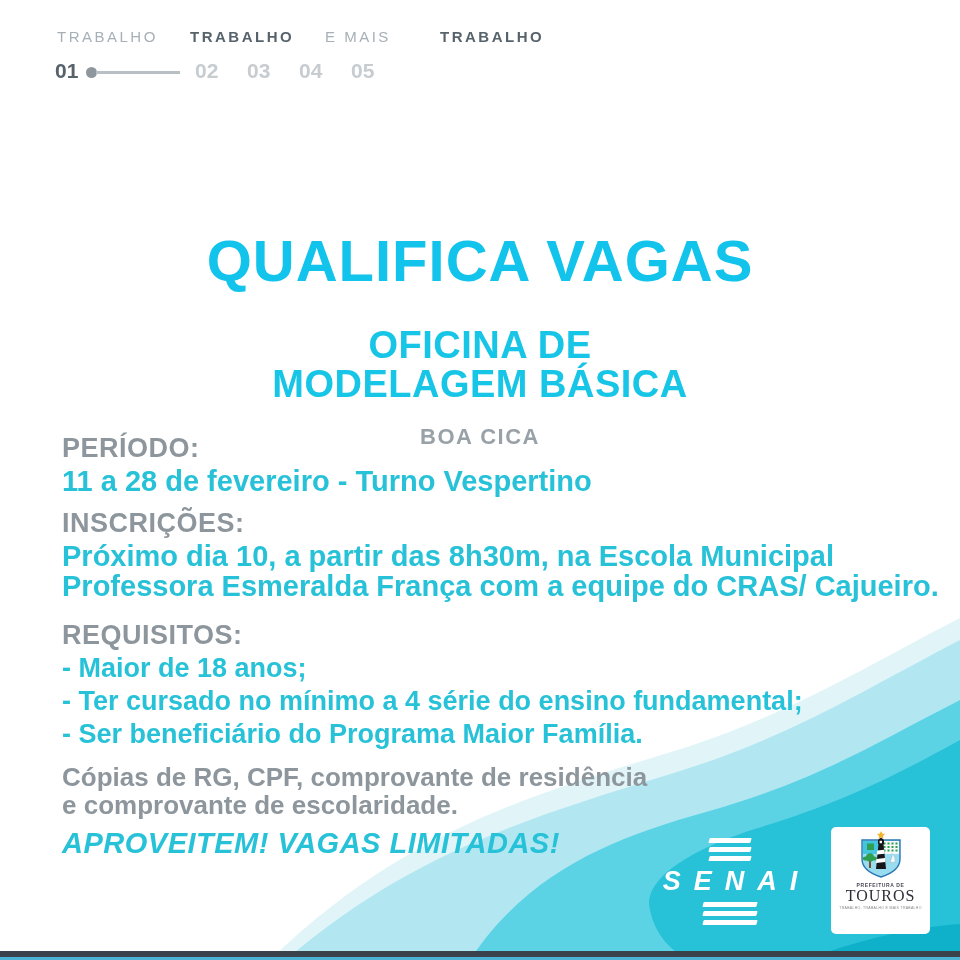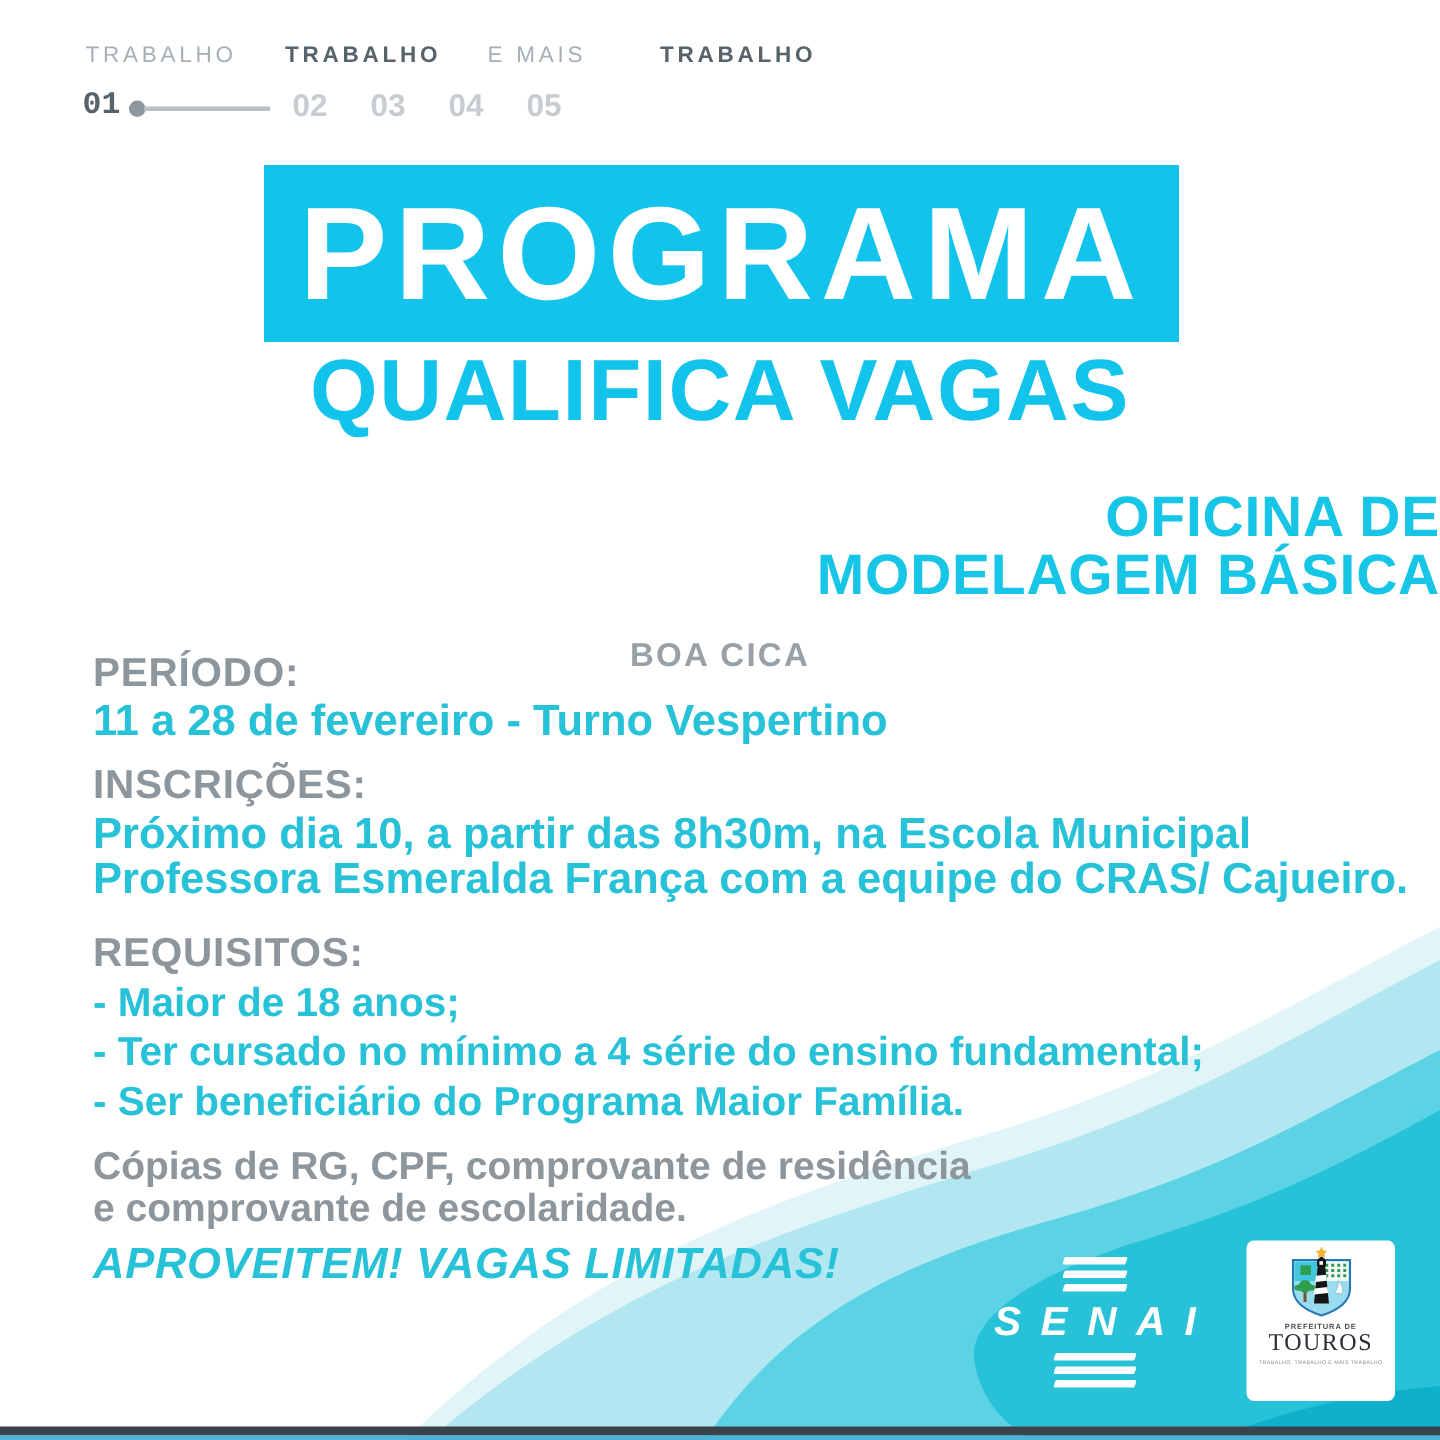--- a/index.html
+++ b/index.html
@@ -6,35 +6,35 @@
   .page{
     position:relative;width:960px;height:960px;overflow:hidden;background:#fff;
     font-family:"Liberation Sans",sans-serif;-webkit-font-smoothing:antialiased;
   }
   
   .waves{position:absolute;inset:0;z-index:0;}
   
   .nav-item{position:absolute;top:28px;font-size:15px;letter-spacing:2.5px;white-space:nowrap;}
   .nav-light{color:var(--nav-light,#a6b0b6);font-weight:400;}
   .nav-dark{color:var(--nav-dark,#57636b);font-weight:700;}
-  .pager-current{position:absolute;left:55px;top:59px;font-size:21px;font-weight:700;color:var(--nav-dark,#57636b);font-family:Liberation Mono, monospace;}
+  .pager-current{position:absolute;left:55px;top:59px;font-size:21px;font-weight:700;color:var(--nav-dark,#57636b);}
   .pager-dot{position:absolute;left:86px;top:67px;width:11px;height:11px;border-radius:50%;background:#8e979d;}
   .pager-line{position:absolute;left:96px;top:71px;width:84px;height:3px;background:#b9c0c4;}
   .pager-num{position:absolute;top:59px;font-size:21px;font-weight:700;color:var(--pager-light,#c6ccd0);}
   
   .banner{
     position:absolute;left:176px;top:110px;width:610px;height:118px;z-index:1;
     background:var(--accent,#12c3ec);display:flex;align-items:center;justify-content:center;
   }
   .banner-text{color:#fff;font-size:88px;font-weight:700;letter-spacing:5px;line-height:1;}
   .hero-title{
     position:absolute;left:0;top:231px;width:960px;z-index:1;text-align:center;
     color:var(--accent,#12c3ec);font-size:58px;font-weight:700;letter-spacing:1px;line-height:1.05;white-space:nowrap;
   }
-  .workshop{position:absolute;left:0;top:326px;width:960px;z-index:1;text-align:right;line-height:39px;
+  .workshop{position:absolute;left:0;top:326px;width:960px;z-index:1;text-align:center;line-height:39px;
     color:var(--heading-cyan,#17c5e7);font-size:38px;font-weight:700;letter-spacing:0.5px;}
   .venue{position:absolute;left:0;top:424px;width:960px;z-index:1;text-align:center;
     color:#98a1a7;font-size:22px;font-weight:700;letter-spacing:1.5px;}
   
   .info{position:absolute;left:62px;top:433px;width:895px;z-index:1;}
   .label{color:var(--label-gray,#8d969c);font-size:27px;font-weight:700;letter-spacing:0.5px;line-height:30px;}
   .cyan-value{color:var(--body-cyan,#27c2d8);font-size:29px;font-weight:700;line-height:30px;}
   .mt3{margin-top:3px;} .mt8{margin-top:19px;} .mt12{margin-top:12px;} .mt14{margin-top:14px;}
   .insc-value{width:893px;}
   .req-item{color:var(--body-cyan,#27c2d8);font-size:27px;font-weight:700;line-height:29px;margin-top:4px;}
@@ -76,23 +76,20 @@
   <div class="nav-item nav-dark" style="left:440px">TRABALHO</div>
 
   <div class="pager-current">01</div>
   <div class="pager-dot"></div>
   <div class="pager-line"></div>
   <div class="pager-num" style="left:195px">02</div>
   <div class="pager-num" style="left:247px">03</div>
   <div class="pager-num" style="left:299px">04</div>
   <div class="pager-num" style="left:351px">05</div>
 
-  <div class="banner">
-    <div class="banner-text">PROGRAMA</div>
-  </div>
   <div class="hero-title">QUALIFICA VAGAS</div>
 
   <div class="workshop">
     <div>OFICINA DE</div>
     <div>MODELAGEM BÁSICA</div>
   </div>
   <div class="venue">BOA CICA</div>
 
   <div class="info">
     <div class="label">PERÍODO:</div>

